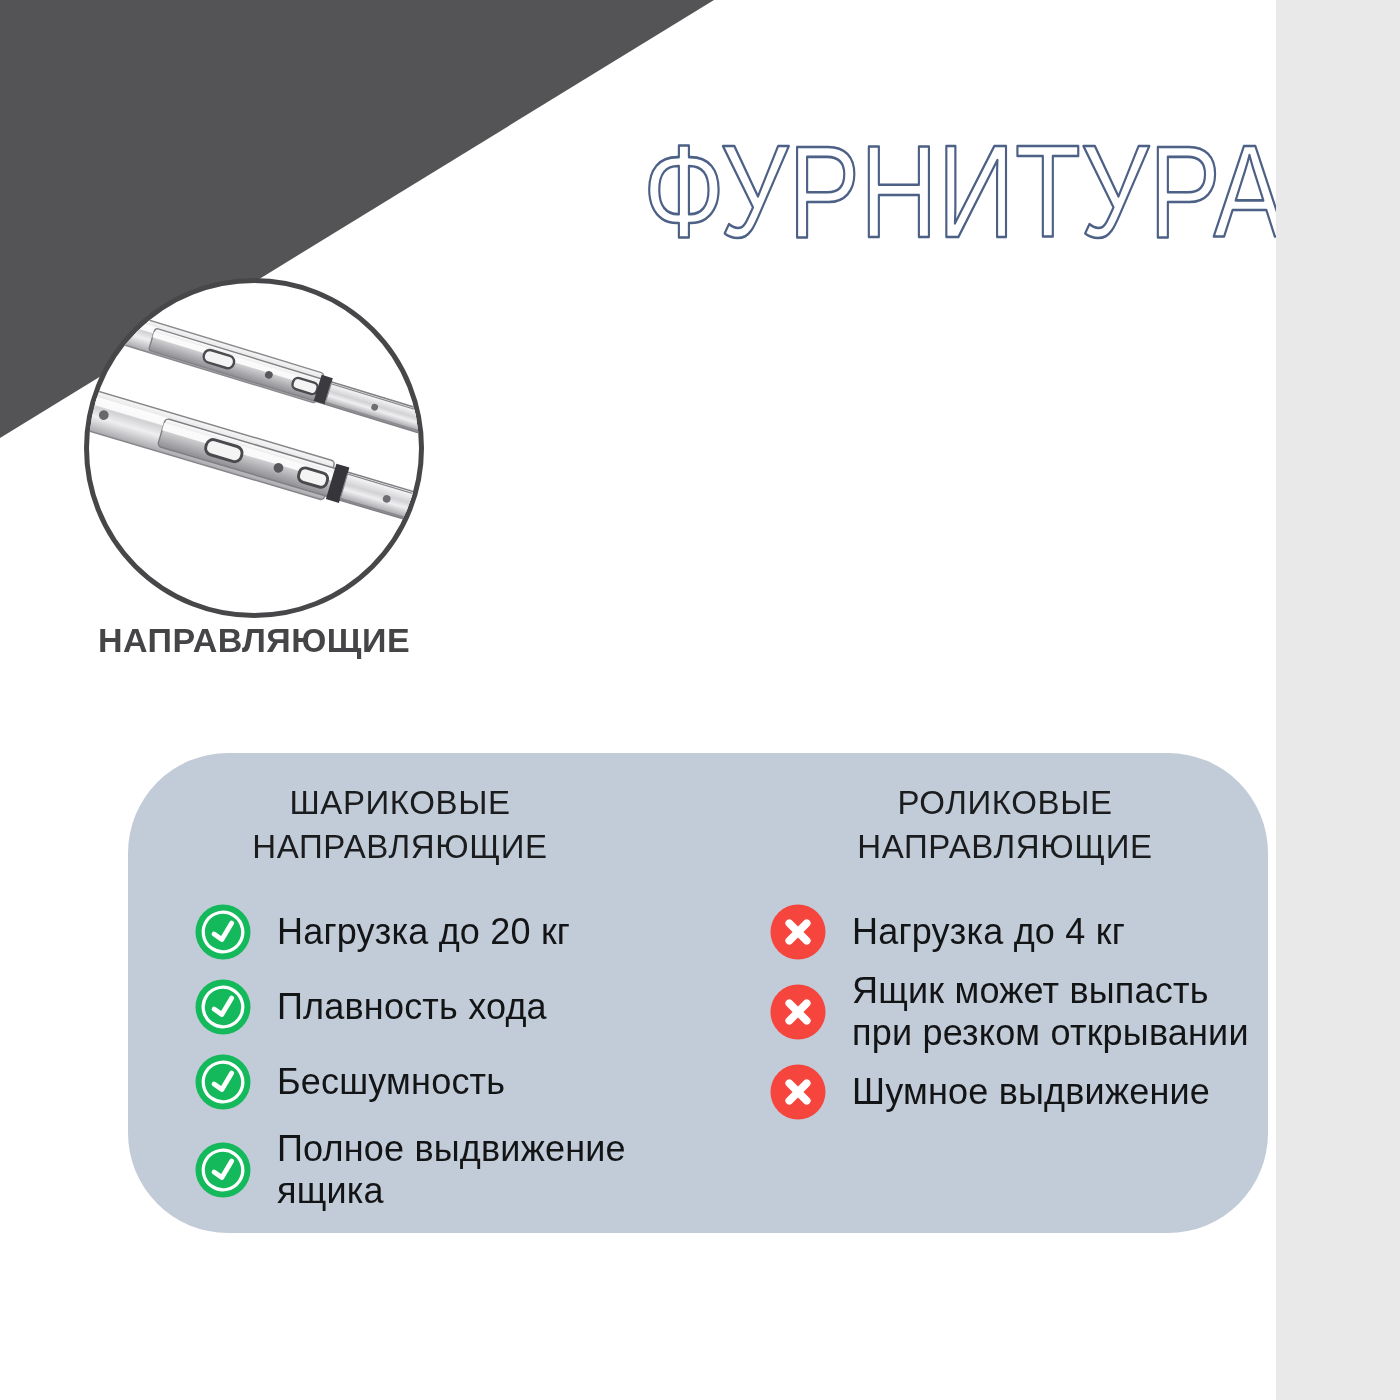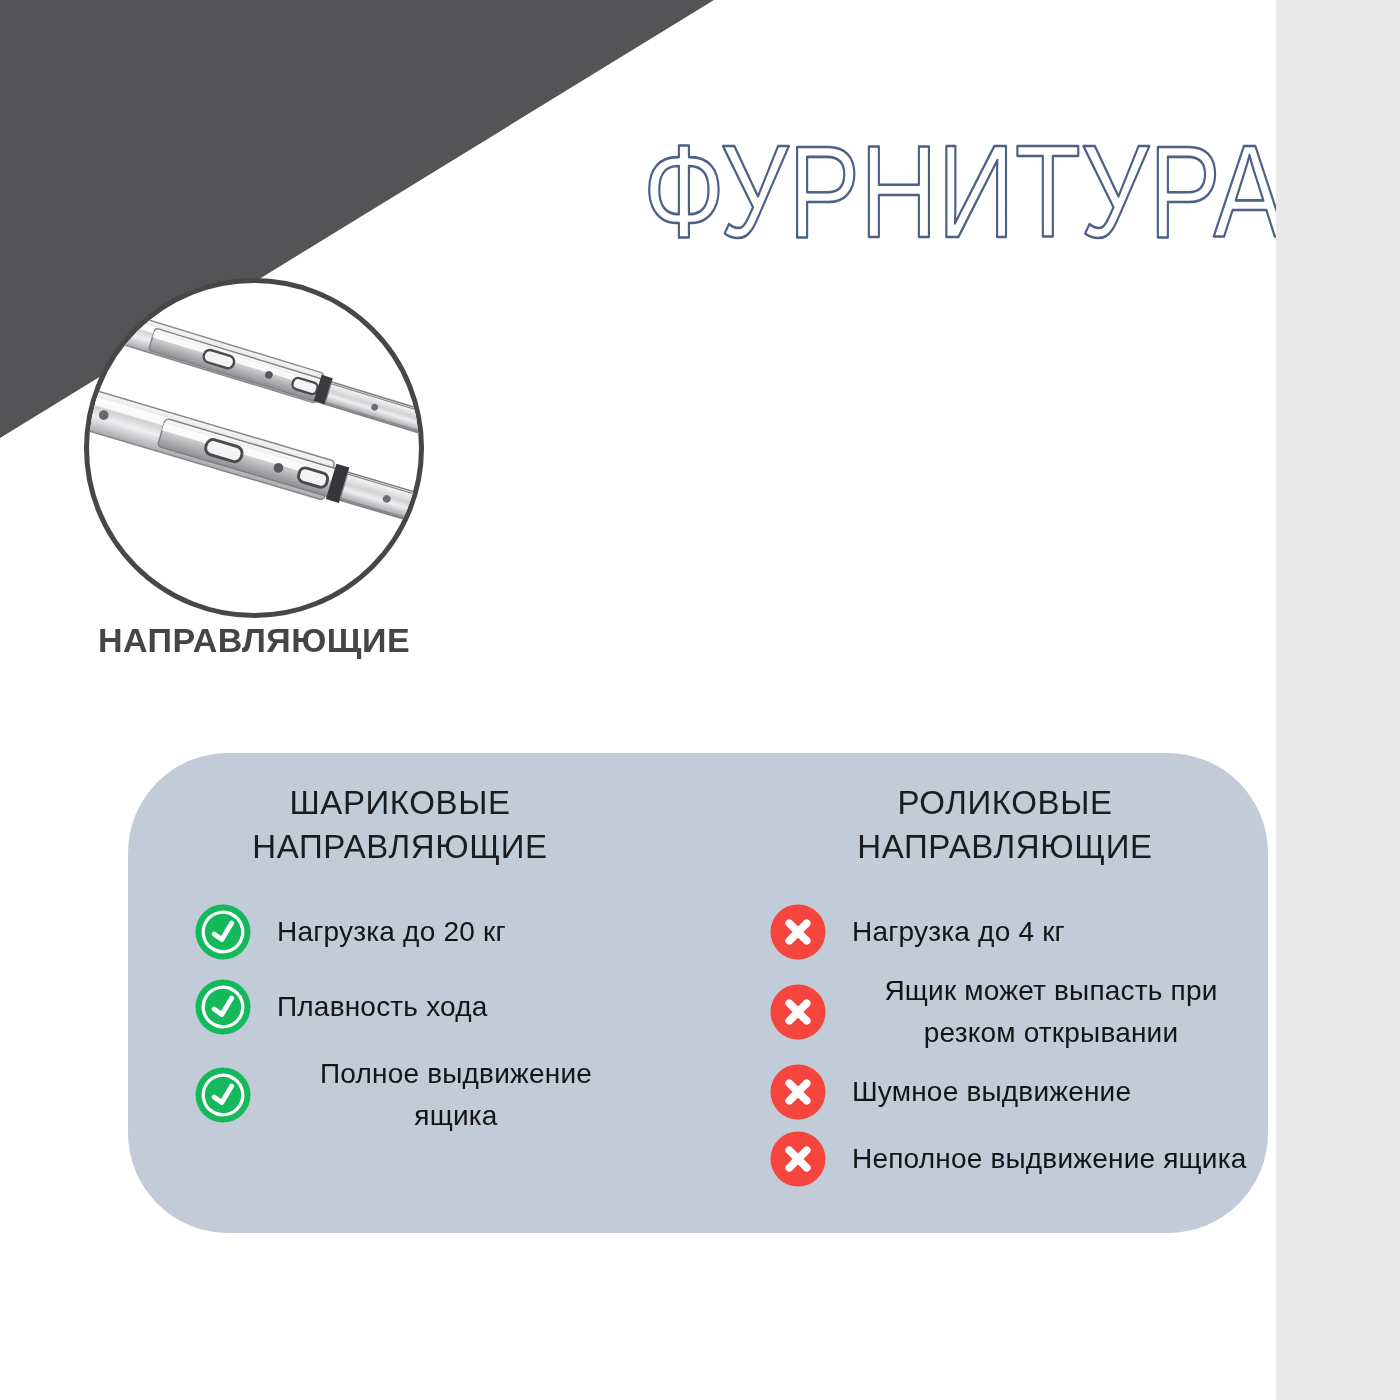--- a/index.html
+++ b/index.html
@@ -84,24 +84,23 @@
     letter-spacing:.6px;
   }
   .cmp-col-left .cmp-header{width:410px;}
   .cmp-col-right .cmp-header{width:470px;}
   .cmp-list{margin-top:34px;display:flex;flex-direction:column;}
   .cmp-col-left .cmp-list{gap:17px;}
   .cmp-col-right .cmp-list{gap:9px;}
   .cmp-row{display:flex;align-items:center;gap:26px;min-height:58px;}
   .cmp-row svg{flex:0 0 auto;display:block;}
   .cmp-text{
-    font-size:28px;line-height:42px;
+    font-size:36px;line-height:42px;
     color:var(--item-text);
     letter-spacing:.2px;
-    text-align:center;
   }
 </style>
 </head>
 <body>
 
 <div class="canvas">
 
   <div class="tri tri-tl"></div>
   <div class="tri tri-br"></div>
 
@@ -194,20 +193,30 @@
             <div class="cmp-text">Плавность хода</div>
           </div>
           <div class="cmp-row">
             <svg width="56" height="56" viewBox="0 0 58 58">
               <circle cx="29" cy="29" r="28.5" style="fill:var(--check-green)"></circle>
               <g transform="rotate(-10 29 29)">
                 <circle cx="29" cy="29" r="20.5" fill="none" stroke="#fff" stroke-width="3.4"></circle>
                 <path d="M19.5 29.5 L26.5 36.5 L39.5 21.5" fill="none" stroke="#fff" stroke-width="5" stroke-linecap="round" stroke-linejoin="round"></path>
               </g>
             </svg>
+            <div class="cmp-text">Бесшумность</div>
+          </div>
+          <div class="cmp-row">
+            <svg width="56" height="56" viewBox="0 0 58 58">
+              <circle cx="29" cy="29" r="28.5" style="fill:var(--check-green)"></circle>
+              <g transform="rotate(-10 29 29)">
+                <circle cx="29" cy="29" r="20.5" fill="none" stroke="#fff" stroke-width="3.4"></circle>
+                <path d="M19.5 29.5 L26.5 36.5 L39.5 21.5" fill="none" stroke="#fff" stroke-width="5" stroke-linecap="round" stroke-linejoin="round"></path>
+              </g>
+            </svg>
             <div class="cmp-text">Полное выдвижение ящика</div>
           </div>
         </div>
     </div>
     <div class="cmp-col cmp-col-right">
       <div class="cmp-header">
         <div>РОЛИКОВЫЕ</div>
         <div>НАПРАВЛЯЮЩИЕ</div>
       </div>
       <div class="cmp-list">
@@ -225,24 +234,17 @@
             </svg>
             <div class="cmp-text">Ящик может выпасть при резком открывании</div>
           </div>
           <div class="cmp-row">
             <svg width="56" height="56" viewBox="0 0 58 58">
               <circle cx="29" cy="29" r="28.5" style="fill:var(--cross-red)"></circle>
               <path d="M20 20 L38 38 M38 20 L20 38" stroke="#fff" stroke-width="8" stroke-linecap="round"></path>
             </svg>
             <div class="cmp-text">Шумное выдвижение</div>
           </div>
-          <div class="cmp-row">
-            <svg width="56" height="56" viewBox="0 0 58 58">
-              <circle cx="29" cy="29" r="28.5" style="fill:var(--cross-red)"></circle>
-              <path d="M20 20 L38 38 M38 20 L20 38" stroke="#fff" stroke-width="8" stroke-linecap="round"></path>
-            </svg>
-            <div class="cmp-text">Неполное выдвижение ящика</div>
-          </div>
         </div>
     </div>
   </div>
 
 </div>
 
 </body></html>

